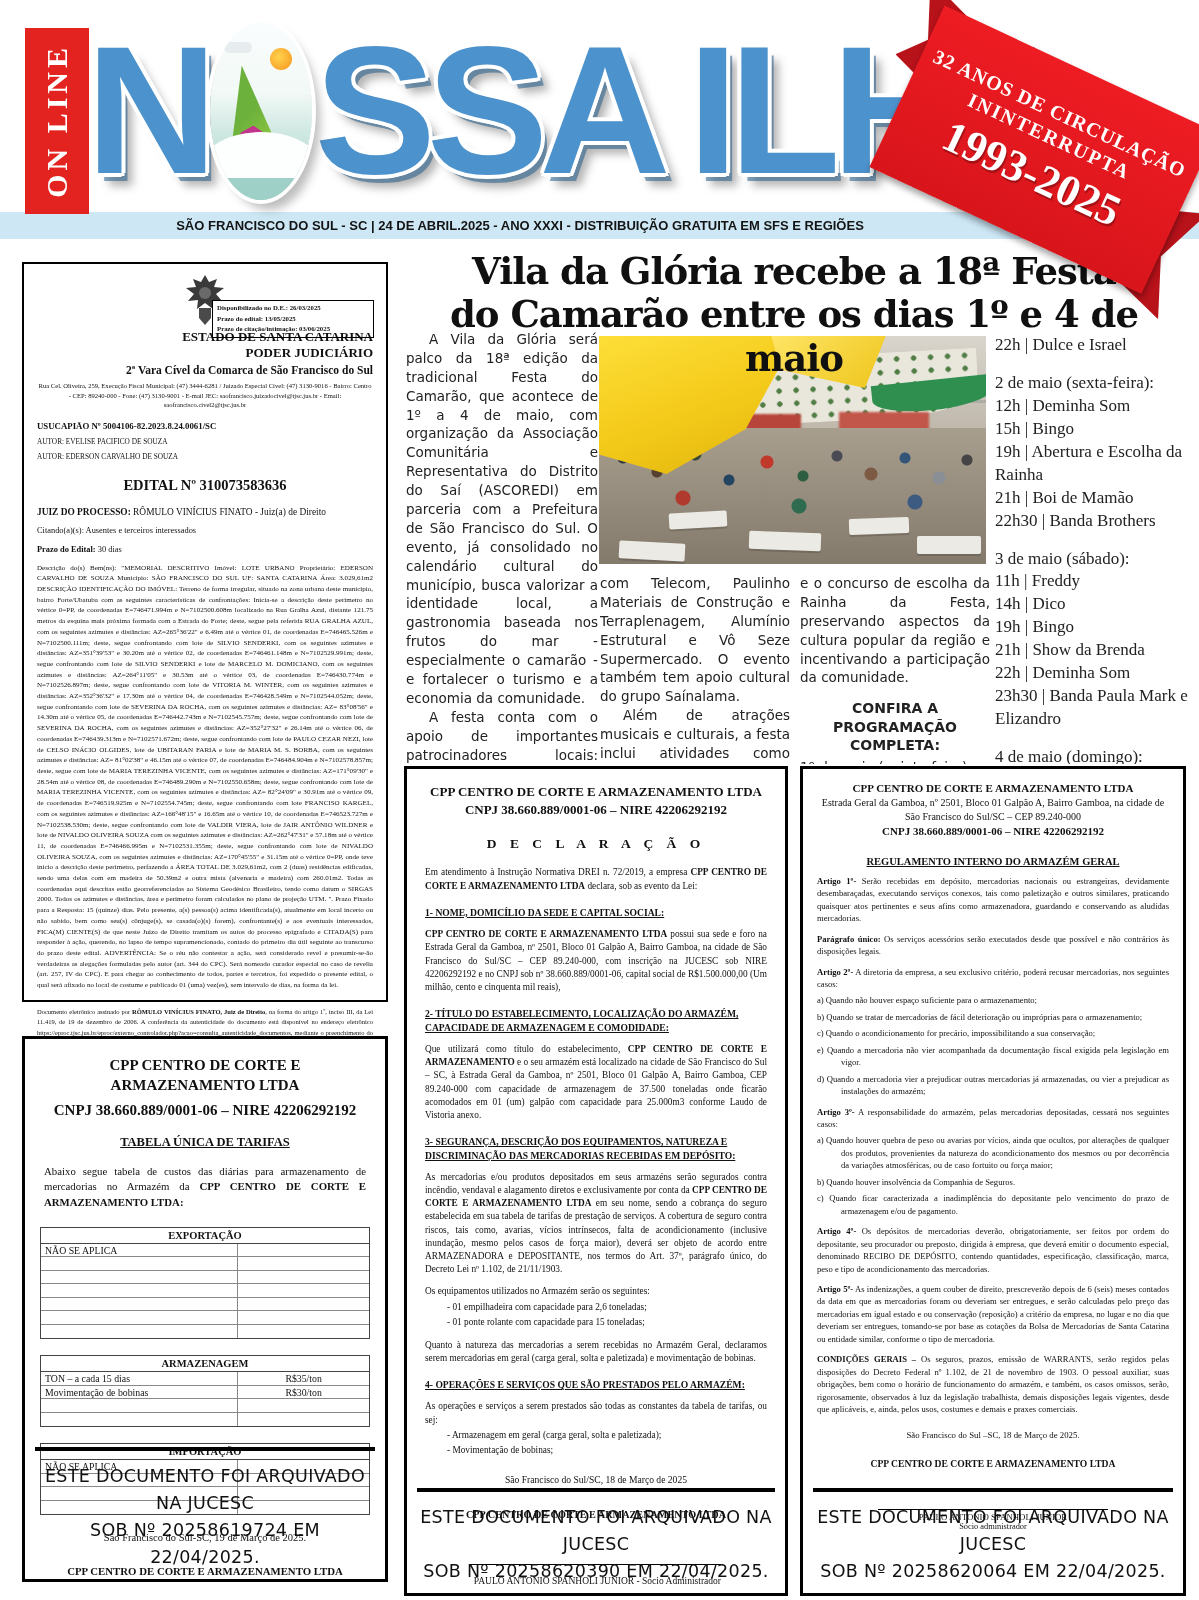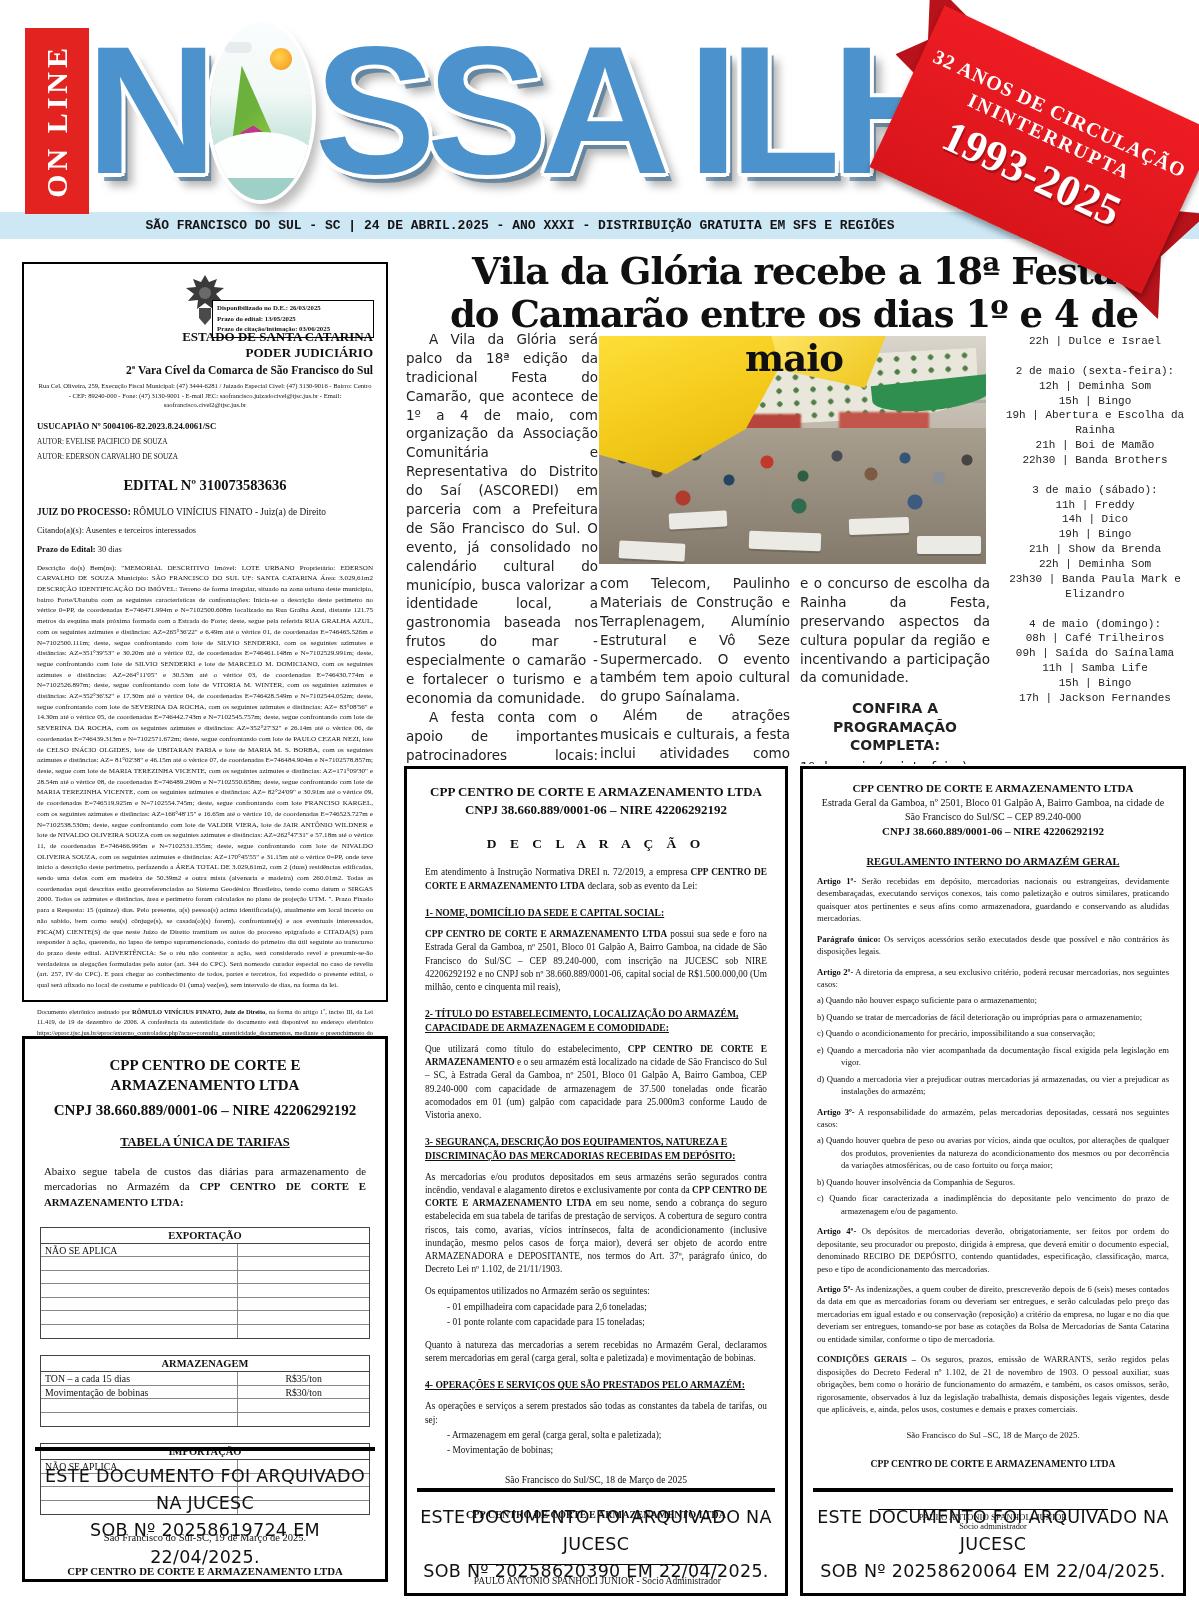--- a/index.html
+++ b/index.html
@@ -25,33 +25,33 @@
   .ribbon{position:absolute;left:872px;top:42px;width:336px;height:228px;transform:rotate(25deg);z-index:6;}
   .ribbon .tail-l{position:absolute;left:-6px;top:0px;width:78px;height:112px;background:#b8121a;clip-path:polygon(0 0,100% 26%,100% 100%,0 74%,30% 50%);}
   .ribbon .tail-r{position:absolute;right:-8px;top:96px;width:80px;height:116px;background:#b8121a;clip-path:polygon(0 24%,100% 0,70% 50%,100% 100%,0 76%);}
   .ribbon .band{position:absolute;left:18px;top:18px;width:300px;height:178px;background:linear-gradient(180deg,#ee1c23,#d8151b);display:flex;flex-direction:column;align-items:center;justify-content:center;color:#fff;text-align:center;box-shadow:2px 4px 6px rgba(0,0,0,.35);}
   .ribbon .l1{font-family:"Liberation Serif",serif;font-weight:bold;font-size:20px;letter-spacing:1px;}
   .ribbon .l2{font-family:"Liberation Serif",serif;font-weight:bold;font-size:20px;letter-spacing:2px;margin-top:2px;}
   .ribbon .yrs{font-family:"Liberation Serif",serif;font-weight:bold;font-size:44px;margin-top:4px;text-shadow:2px 2px 0 rgba(0,0,0,.25);}
 
   
   .dateline{position:absolute;left:0;top:212px;width:1199px;height:27px;background:#cde7f5;display:flex;align-items:center;z-index:1;}
-  .dateline span{width:1040px;text-align:center;font-family:Liberation Mono, monospace;font-weight:bold;font-size:13px;color:#141414;}
+  .dateline span{width:1040px;text-align:center;font-family:Liberation Sans, sans-serif;font-weight:bold;font-size:13px;color:#141414;}
 
   
   .headline{position:absolute;left:398px;top:250px;width:792px;text-align:center;font-family:"DejaVu Serif",serif;font-weight:bold;font-size:37px;line-height:1.17;color:#101010;letter-spacing:-1px;z-index:2;}
   .art-col{position:absolute;font-family:"DejaVu Sans",sans-serif;font-size:13.5px;line-height:1.4;color:#222;text-align:justify;}
   .art-col p{margin:0;}
   .art-col p.ind{text-indent:1.7em;}
   .col1{left:406px;top:330px;width:192px;height:434px;overflow:hidden;}
   .col2{left:600px;top:574px;width:190px;height:190px;overflow:hidden;}
   .col3{left:800px;top:574px;width:190px;height:190px;overflow:hidden;}
   .program-head{font-weight:bold;text-align:center;margin:12px 0 4px;font-size:14px;line-height:1.3;}
   .program-line{text-align:left;}
-  .sched{position:absolute;left:995px;top:334px;width:200px;height:430px;font-family:Liberation Mono, monospace;font-size:11px;line-height:1.35;color:#222;overflow:hidden;text-align:center;}
+  .sched{position:absolute;left:995px;top:334px;width:200px;height:430px;font-family:Liberation Serif, serif;font-size:17px;line-height:1.35;color:#222;overflow:hidden;}
   .sched .grp{margin-bottom:15px;}
   .sched div{min-height:0;}
 
   
   .photo{position:absolute;left:599px;top:336px;width:387px;height:228px;overflow:hidden;background:linear-gradient(180deg,#d9d5cc 0%,#bdb5a8 45%,#978d7e 100%);}
   .ph-truss{position:absolute;left:0;top:64px;width:100%;height:3px;background:#aeaca6;}
   .ph-banner{position:absolute;left:36%;top:18px;width:62%;height:66px;background-color:#e9e6dc;background-image:radial-gradient(circle 3px at 7px 7px,#4f7d43 2.4px,transparent 3px);background-size:17px 13px;transform:rotate(-3deg);border-radius:0 0 40% 30%;}
   .ph-green{position:absolute;right:-6px;top:44px;width:120px;height:30px;background:#2f8f4e;transform:rotate(-6deg);border-radius:0 0 50% 50%;}
   .ph-yellow1{position:absolute;left:-16px;top:-12px;width:220px;height:150px;background:linear-gradient(160deg,#ffe23d 0%,#f4ca1a 55%,#dfb30c 100%);clip-path:polygon(0 0,100% 0,74% 70%,38% 100%,0 84%);}
   .ph-yellow2{position:absolute;left:170px;top:-8px;width:120px;height:60px;background:linear-gradient(140deg,#ffe76a,#eec419);clip-path:polygon(0 0,100% 0,80% 100%,10% 70%);}

